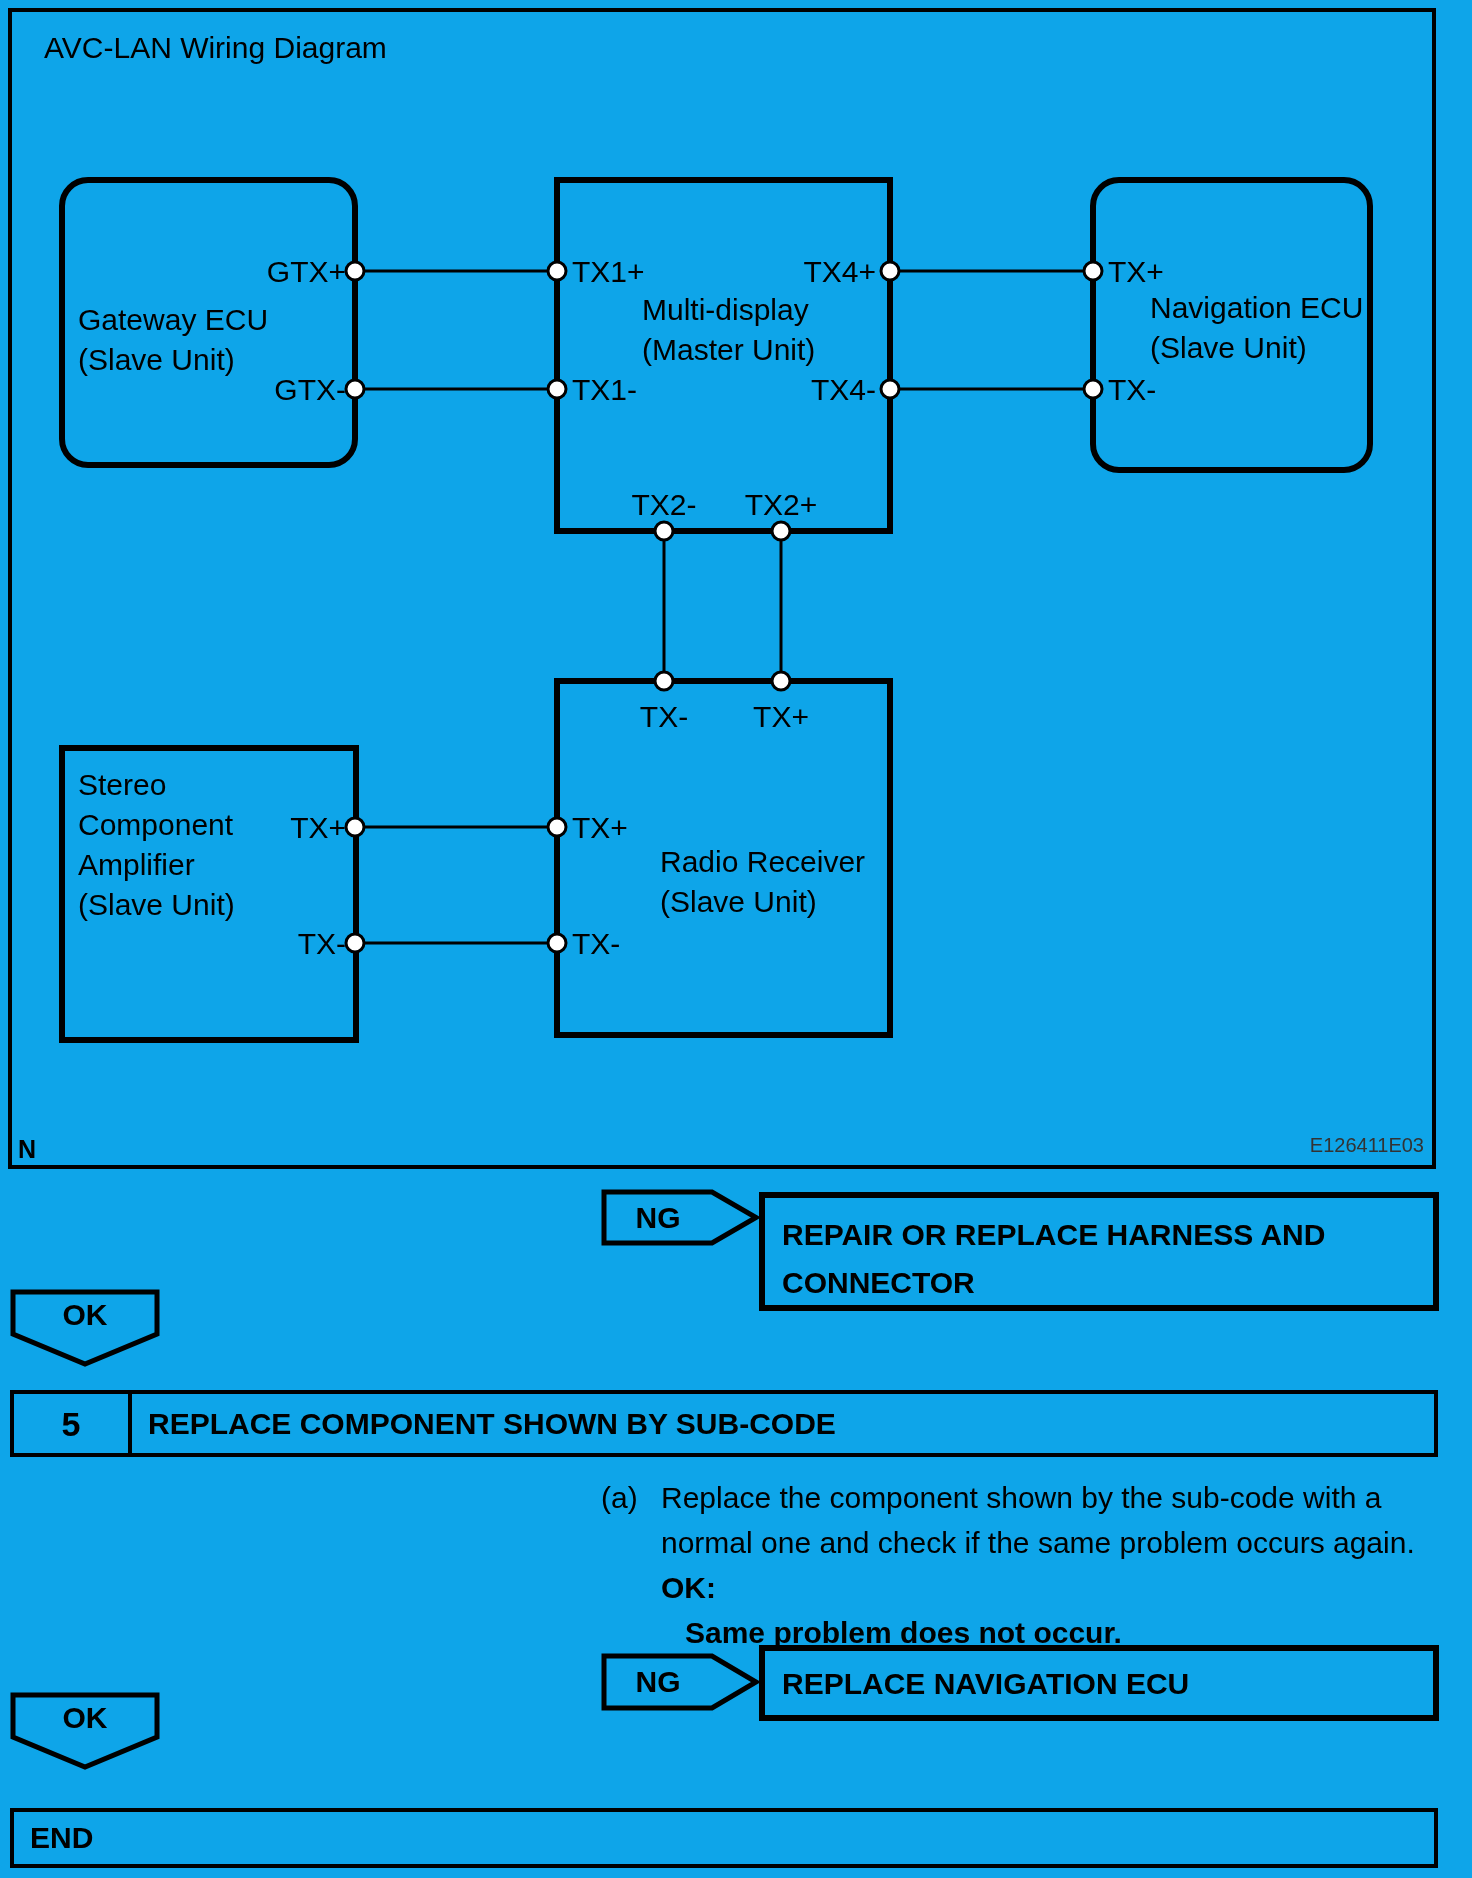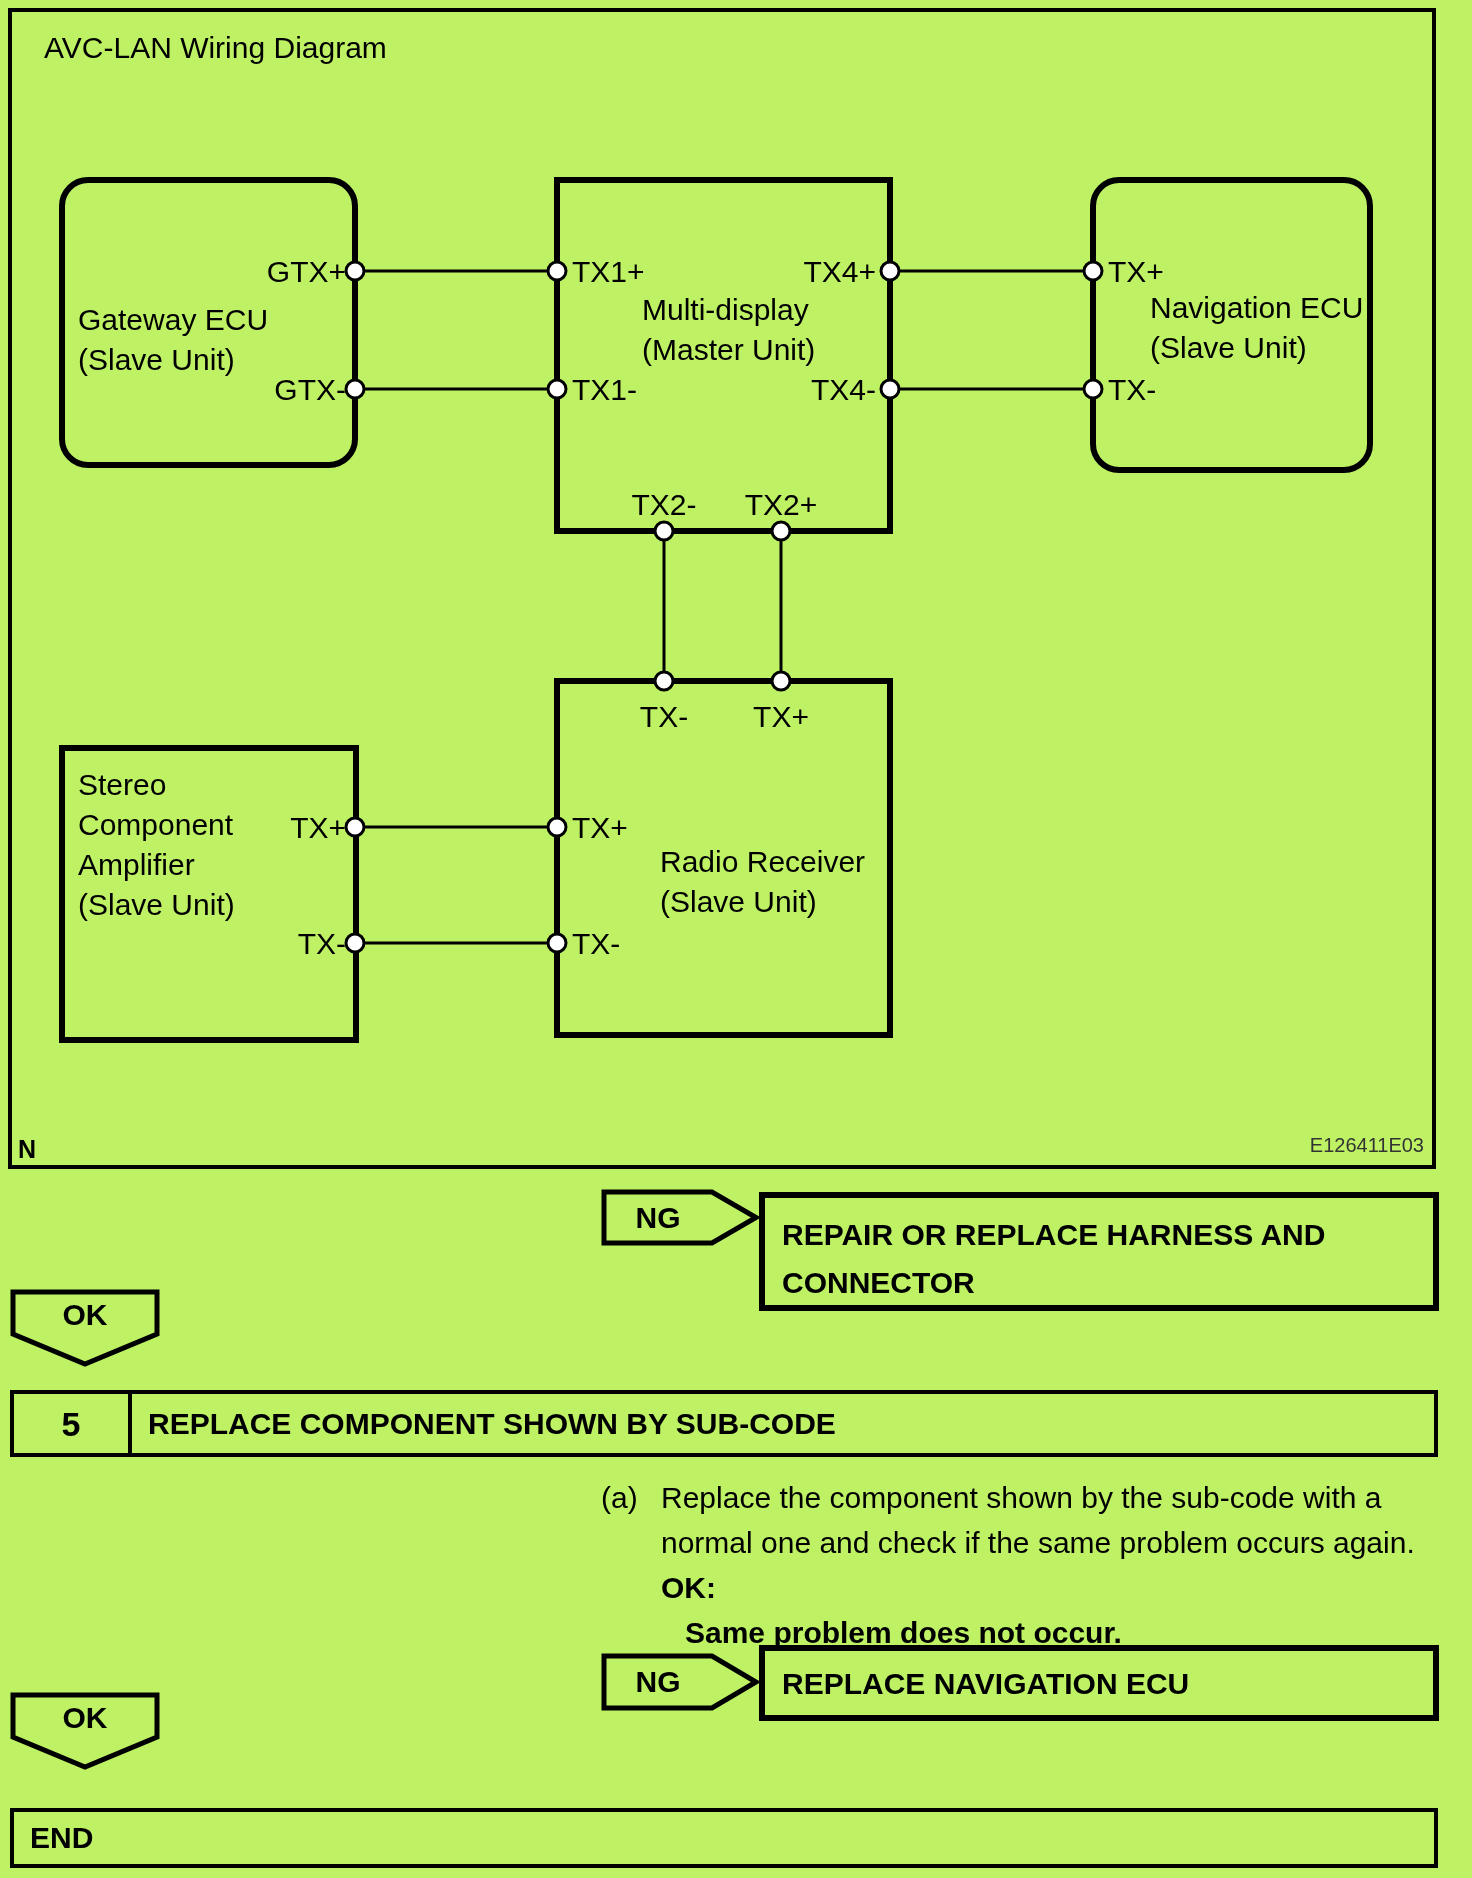--- a/index.html
+++ b/index.html
@@ -1,16 +1,16 @@
 <!DOCTYPE html>
 <html><head>
 <meta charset="utf-8">
 <style>
   html, body { margin: 0; padding: 0; background: #ffffff; }
-  .page { width: 1472px; height: 1878px; position: relative; background: #bef264; }
+  .page { width: 1472px; height: 1878px; position: relative; background: #0ea5e9; }
   svg { display: block; }
   text {
     font-family: "Liberation Sans", "DejaVu Sans", sans-serif;
     fill: #000000;
   }
   .lbl   { font-size: 30px; font-weight: 400; }
   .lbl-b { font-size: 30px; font-weight: 700; }
   .num   { font-size: 34px; font-weight: 700; }
   .n-lbl { font-size: 25px; font-weight: 700; }
   .fig   { font-size: 20px; font-weight: 400; fill: #333333; }

